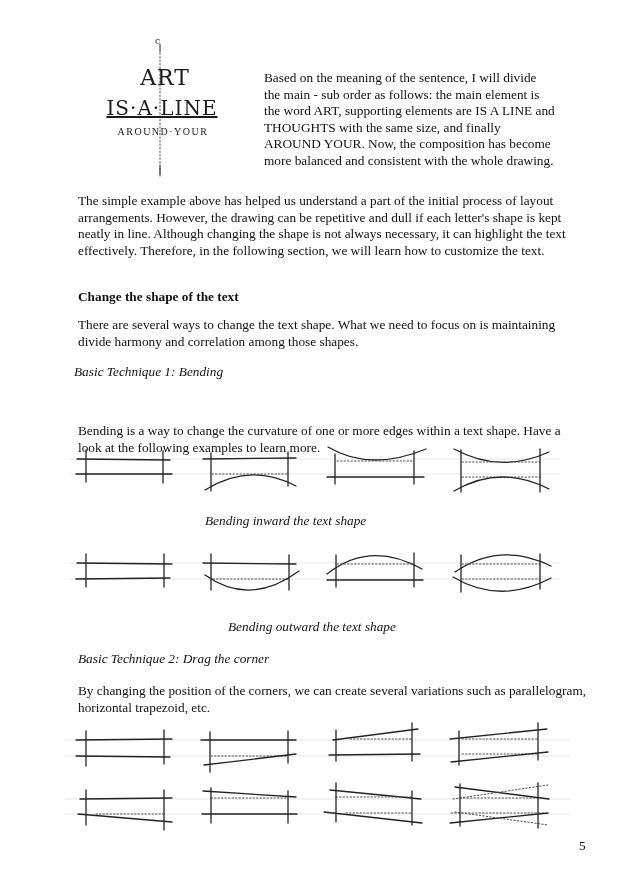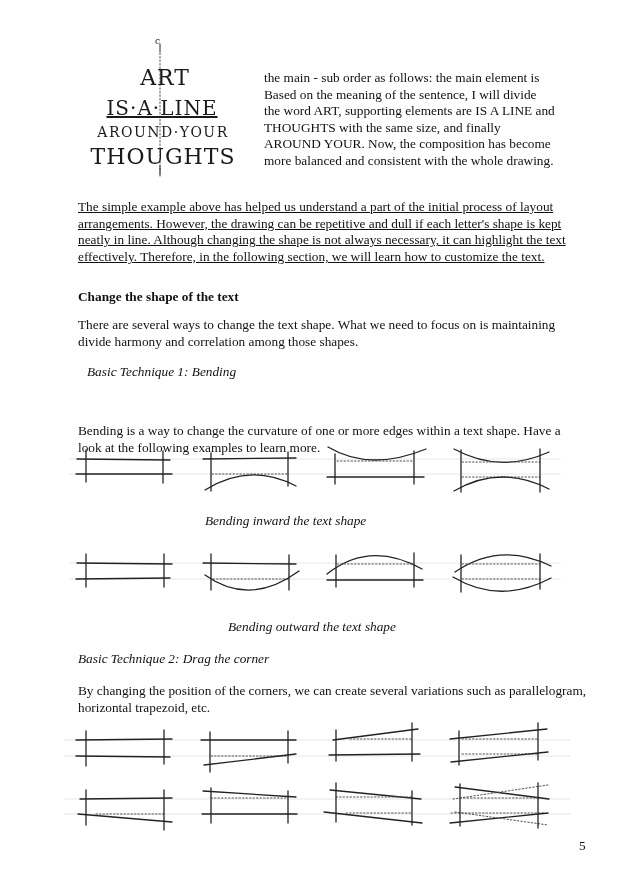--- a/index.html
+++ b/index.html
@@ -20,48 +20,47 @@
 
 <div class="abs" style="left:80px; top:8px; width:180px; height:170px;">
   <svg class="fig" width="180" height="170" style="left:0;top:0;">
     <line class="dot" x1="80" y1="45" x2="80" y2="165"></line>
     <line x1="80" y1="36" x2="80" y2="44" style="stroke-width:1"></line>
     <line x1="80" y1="158" x2="80" y2="168" style="stroke-width:1"></line>
   </svg>
   <div class="abs art" style="left:75px; top:28px; font-size:9px; letter-spacing:0;">c</div>
   <div class="abs art" style="left:20px; width:130px; top:55px; font-size:22px; line-height:30px; font-weight:300;">ART</div>
   <div class="abs art" style="left:2px; width:160px; top:90px; font-size:20px; line-height:20px;text-decoration:underline;">IS·A·LINE</div>
-  <div class="abs art" style="left:0px; width:166px; top:117px; font-size:14px; line-height:14px; letter-spacing:1.5px;">AROUND·YOUR</div>
-  <div class="abs art" style="left:0px; width:166px; top:138px; font-size:22px; line-height:22px;">THOUGHTS</div>
+  <div class="abs art" style="left:0px; width:166px; top:117px; font-size:10px; line-height:14px; letter-spacing:1.5px;font-family:Liberation Serif, serif;">AROUND·YOUR</div>
 </div>
 
 <div class="abs" style="left:264px; top:70px; width:300px;">
+  <p class="p">Based on the meaning of the sentence, I will divide</p>
   <p class="p">the main - sub order as follows: the main element is</p>
-  <p class="p">Based on the meaning of the sentence, I will divide</p>
   <p class="p">the word ART, supporting elements are IS A LINE and</p>
   <p class="p">THOUGHTS with the same size, and finally</p>
   <p class="p">AROUND YOUR. Now, the composition has become</p>
   <p class="p">more balanced and consistent with the whole drawing.</p>
 </div>
 
-<div class="abs" style="left:78px; top:199px; width:500px;text-decoration:underline;">
+<div class="abs" style="left:78px; top:193px; width:500px;">
   <p class="p">The simple example above has helped us understand a part of the initial process of layout</p>
   <p class="p">arrangements. However, the drawing  can be repetitive and dull if each letter's shape is kept</p>
   <p class="p">neatly in line. Although changing the shape is not always necessary, it can highlight the text</p>
   <p class="p">effectively. Therefore, in the following section, we will learn how to customize the text.</p>
 </div>
 
 <p class="abs p bold" style="left:78px; top:289px;text-align:right;">Change the shape of the text</p>
 
 <div class="abs" style="left:78px; top:317px; width:500px;">
   <p class="p">There are several ways to change the text shape. What we need to focus on is maintaining</p>
   <p class="p">divide harmony and correlation among those shapes.</p>
 </div>
 
-<p class="abs p ital" style="left:87px; top:364px;">Basic Technique 1: Bending</p>
+<p class="abs p ital" style="left:74px; top:364px;">Basic Technique 1: Bending</p>
 <div class="abs" style="left:78px; top:395px; width:500px;margin-top:28px;">
   <p class="p">Bending is a way to change the curvature of one or more edges within a text shape. Have a</p>
   <p class="p">look at the following examples to learn more.</p>
 </div>
 
 <svg class="fig" width="626" height="70" style="left:0; top:440px;">
   <line class="faint" x1="70" y1="19" x2="560" y2="19"></line>
   <line class="faint" x1="70" y1="34" x2="560" y2="34"></line>
 
   <g>

